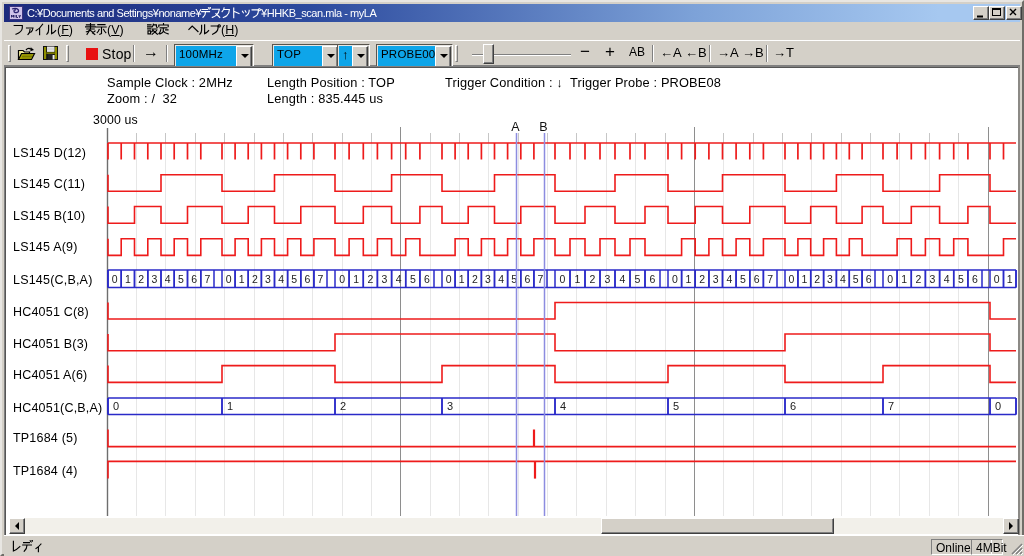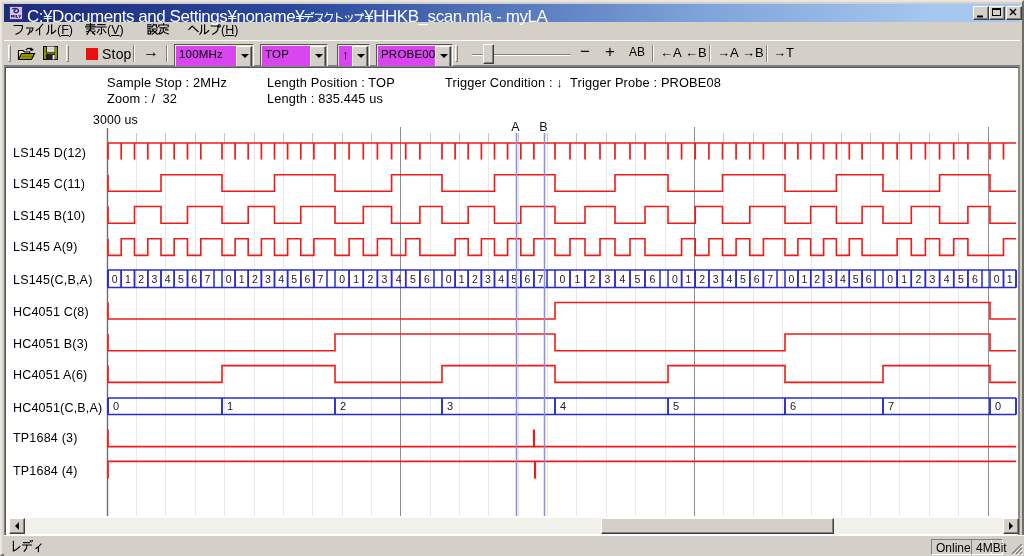--- a/index.html
+++ b/index.html
@@ -1,31 +1,31 @@
 <!DOCTYPE html>
 <html><head><meta charset="utf-8"><style>
 html,body{margin:0;padding:0;width:1024px;height:556px;overflow:hidden;
 background:#d4d0c8;font-family:"Liberation Sans",sans-serif;-webkit-font-smoothing:antialiased}
 *{box-sizing:border-box}
 .abs{position:absolute}
 #win{position:relative;width:1024px;height:556px;background:#d4d0c8;
 border-left:2px solid #e8e6e2;border-top:2px solid #e8e6e2;border-right:2px solid #6f6d68;border-bottom:2px solid #6f6d68}
 #title{position:absolute;left:2px;top:2px;width:1016px;height:18px;
 background:linear-gradient(to right,#1d2b7d 0%,#2c4a9e 30%,#7da2d8 68%,#a6c8f0 92%);color:#fff;font-size:12.5px}
-#title .txt{position:absolute;left:23px;top:2.5px;letter-spacing:-0.45px;font-size:17px;white-space:nowrap}
+#title .txt{position:absolute;left:23px;top:2.5px;letter-spacing:-0.45px;font-size:11px;white-space:nowrap}
 .wbtn{position:absolute;top:2px;width:16px;height:14px;background:#d4d0c8;
 border-top:1px solid #fff;border-left:1px solid #fff;border-right:1px solid #404040;border-bottom:1px solid #404040;
 box-shadow:inset -1px -1px 0 #808080;color:#000;font-size:10px;text-align:center;line-height:12px}
 #menubar{position:absolute;left:2px;top:19px;width:1016px;height:18px;font-size:12.5px;color:#000}
 #menubar span.mi{position:absolute;top:2px}
 #toolbar{position:absolute;left:2px;top:38px;width:1016px;height:26px;background:#d4d0c8;
 border-top:1px solid #fff;border-bottom:1px solid #808080}
 .grip{position:absolute;top:4px;width:3px;height:17px;border-top:1px solid #fff;border-left:1px solid #fff;border-right:1px solid #808080;border-bottom:1px solid #808080;background:#d4d0c8}
 .tsep{position:absolute;top:4px;width:2px;height:17px;border-left:1px solid #808080;border-right:1px solid #fff}
-.combo{position:absolute;top:3px;height:29px;background:#d946ef;border-top:1.5px solid #58554e;border-left:1.5px solid #58554e;border-bottom:1px solid #fff;border-right:1px solid #fff;box-shadow:1px 1px 0 #e8e6e2 inset, -1px -1px 0 #aaa8a2 inset;font-size:12.5px;color:#000}
+.combo{position:absolute;top:3px;height:29px;background:#0ea5e9;border-top:1.5px solid #58554e;border-left:1.5px solid #58554e;border-bottom:1px solid #fff;border-right:1px solid #fff;box-shadow:1px 1px 0 #e8e6e2 inset, -1px -1px 0 #aaa8a2 inset;font-size:12.5px;color:#000}
 .combo .cb{position:absolute;right:1px;top:1px;bottom:1px;width:16px;background:#d4d0c8;border-top:1px solid #fff;border-left:1px solid #fff;border-right:1px solid #404040;border-bottom:1px solid #404040;box-shadow:inset -1px -1px 0 #808080}
 .combo .cb:after{content:"";position:absolute;left:4px;top:7px;border:4px solid transparent;border-top:4px solid #000}
 .combo .cv{position:absolute;left:4px;top:3px;letter-spacing:0.2px;font-size:11.5px}
 .tbt{position:absolute;color:#000;text-align:center}
 #client{position:absolute;left:2px;top:64px;width:1016px;height:469px;
 border-left:1px solid #808080;border-top:1px solid #808080;border-right:2px solid #8c8a86;box-shadow:inset 1px 1px 0 #555;background:#fff}
 .wlabel{position:absolute;left:11px;font-size:12.5px;color:#000;letter-spacing:0.2px;white-space:nowrap}
 #hdr{position:absolute;font-size:12.8px;color:#000;letter-spacing:0.15px}
 #hdr span{white-space:nowrap}
 #scroll{position:absolute;left:7px;top:516px;width:1010px;height:16px;background:#f2f0ea}
@@ -118,21 +118,21 @@
 <span class="grip" style="left:62px"></span>
 <span class="abs" style="left:82px;top:7px;width:12px;height:12px;background:#e81111"></span>
 <span class="abs" style="left:98px;top:5px;font-size:14px;letter-spacing:0.2px">Stop</span>
 <span class="tsep" style="left:129px"></span>
 <span class="abs" style="left:139px;top:2px;font-size:16px;font-weight:bold">→</span>
 <span class="tsep" style="left:162px"></span>
 <span class="combo" style="left:170px;width:80px">
         <span class="cv">100MHz</span>
         <span class="cb"></span>
       </span>
-<span class="combo" style="left:256px;width:68px">
+<span class="combo" style="left:268px;width:68px">
         <span class="cv">TOP</span>
         <span class="cb"></span>
       </span>
 <span class="combo" style="left:333px;width:33px">
         <span class="cv" style="font-size:13px;top:1.5px">↑</span>
         <span class="cb"></span>
       </span>
 <span class="combo" style="left:372px;width:77px">
         <span class="cv">PROBE00</span>
         <span class="cb"></span>
@@ -147,37 +147,37 @@
 <span class="tbt" style="left:656px;top:4px;font-size:13px">←A</span>
 <span class="tbt" style="left:681px;top:4px;font-size:13px">←B</span>
 <span class="tsep" style="left:705px"></span>
 <span class="tbt" style="left:713px;top:4px;font-size:13px">→A</span>
 <span class="tbt" style="left:738px;top:4px;font-size:13px">→B</span>
 <span class="tsep" style="left:762px"></span>
 <span class="tbt" style="left:769px;top:4px;font-size:13px">→T</span>
 </div>
 <div id="client"></div>
 <div id="hdr">
-<span class="abs" style="left:105px;top:73px">Sample Stop : 2MHz</span>
+<span class="abs" style="left:105px;top:73px">Sample Clock : 2MHz</span>
 <span class="abs" style="left:265px;top:73px">Length Position : TOP</span>
 <span class="abs" style="left:443px;top:73px">Trigger Condition : ↓&nbsp; Trigger Probe : PROBE08</span>
 <span class="abs" style="left:105px;top:89px">Zoom : /&nbsp; 32</span>
 <span class="abs" style="left:265px;top:89px">Length : 835.445 us</span>
 <span class="abs" style="left:91px;top:111px;font-size:12.3px">3000 us</span>
 </div>
 <div class="wlabel" style="top:143.5px">LS145 D(12)</div>
 <div class="wlabel" style="top:175.1px">LS145 C(11)</div>
 <div class="wlabel" style="top:206.8px">LS145 B(10)</div>
 <div class="wlabel" style="top:238.4px">LS145 A(9)</div>
 <div class="wlabel" style="top:271.0px">LS145(C,B,A)</div>
 <div class="wlabel" style="top:303.2px">HC4051 C(8)</div>
 <div class="wlabel" style="top:334.5px">HC4051 B(3)</div>
 <div class="wlabel" style="top:366.3px">HC4051 A(6)</div>
 <div class="wlabel" style="top:398.5px">HC4051(C,B,A)</div>
-<div class="wlabel" style="top:428.5px">TP1684 (3)</div>
+<div class="wlabel" style="top:428.5px">TP1684 (5)</div>
 <div class="wlabel" style="top:461.9px">TP1684 (4)</div>
 <svg class="abs" style="left:-2px;top:-2px" width="1024" height="556" font-family="Liberation Sans">
       <line x1="107.5" y1="128" x2="107.5" y2="516" stroke="#6e6e6e" stroke-width="1.4"></line>
 <line x1="136.5" y1="133" x2="136.5" y2="143" stroke="#c6c6c6" stroke-width="1"></line>
 <line x1="136.5" y1="143" x2="136.5" y2="516" stroke="#e7e7e7" stroke-width="1"></line>
 <line x1="165.5" y1="133" x2="165.5" y2="143" stroke="#c6c6c6" stroke-width="1"></line>
 <line x1="165.5" y1="143" x2="165.5" y2="516" stroke="#e7e7e7" stroke-width="1"></line>
 <line x1="195.5" y1="133" x2="195.5" y2="143" stroke="#c6c6c6" stroke-width="1"></line>
 <line x1="195.5" y1="143" x2="195.5" y2="516" stroke="#e7e7e7" stroke-width="1"></line>
 <line x1="224.5" y1="133" x2="224.5" y2="143" stroke="#c6c6c6" stroke-width="1"></line>

